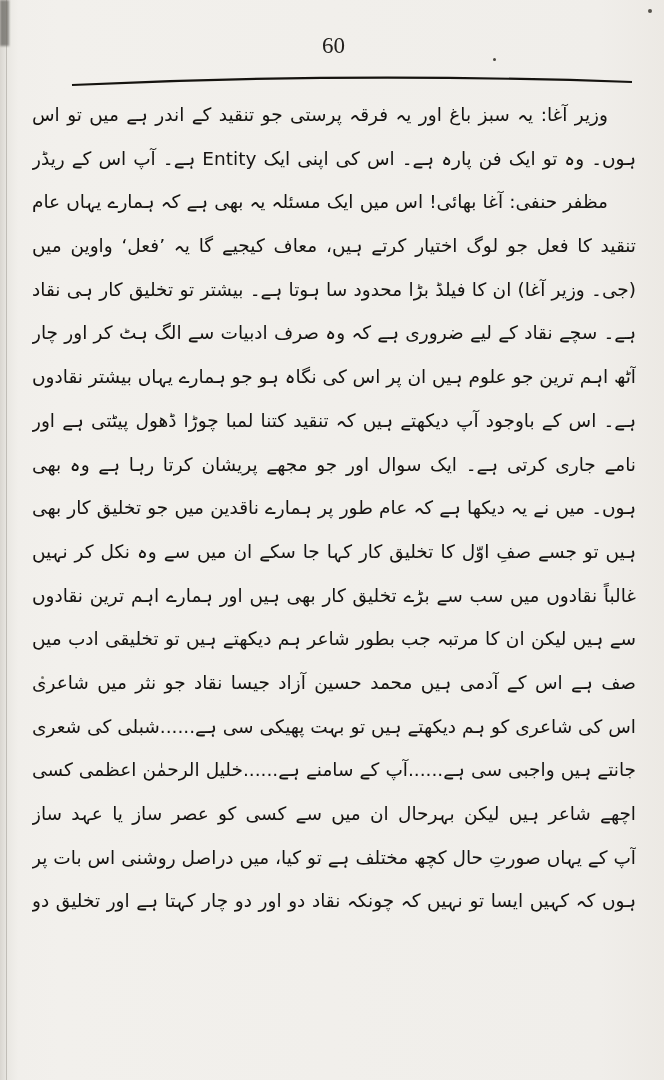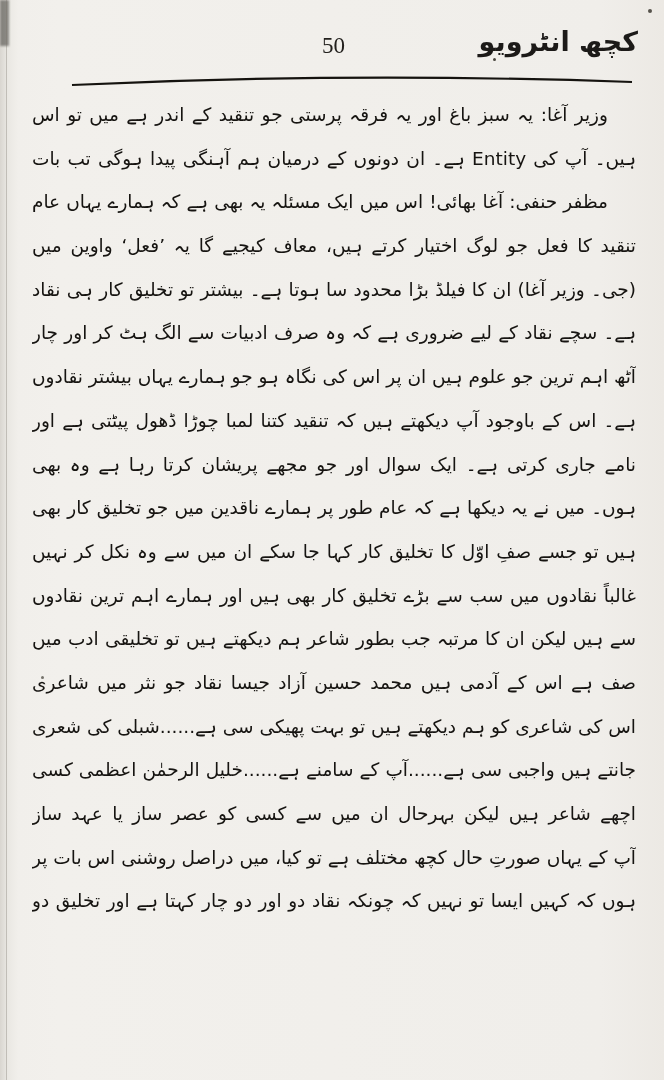--- a/index.html
+++ b/index.html
@@ -93,31 +93,30 @@
 </head>
 <body>
 
 <div class="page">
 
   <div class="corner-shade"></div>
   <div class="edge-line"></div>
   <div class="speck speck-tr"></div>
   <div class="speck speck-mid"></div>
 
-  <div class="running-head">کچھ انٹرویو</div>
   <div class="head-period"></div>
-  <div class="page-number">50</div>
+  <div class="page-number">60</div>
 
   <svg class="header-rule" viewBox="0 0 664 26" xmlns="http://www.w3.org/2000/svg">
     <path d="M 72 19 Q 350 6, 632 16" stroke="#15130f" stroke-width="2.2" fill="none"></path>
   </svg>
 
   <div class="text-body">
     <div class="line para-start">وزیر آغا: یہ سبز باغ اور یہ فرقہ پرستی جو تنقید کے اندر ہے میں تو اس کے خلاف</div>
-    <div class="line">ہیں۔ آپ کی Entity ہے۔ ان دونوں کے درمیان ہم آہنگی پیدا ہوگی تب بات</div>
+    <div class="line">ہوں۔ وہ تو ایک فن پارہ ہے۔ اس کی اپنی ایک Entity ہے۔ آپ اس کے ریڈر</div>
     <div class="line para-start">مظفر حنفی: آغا بھائی! اس میں ایک مسئلہ یہ بھی ہے کہ ہمارے یہاں عام طور پر</div>
     <div class="line">تنقید کا فعل جو لوگ اختیار کرتے ہیں، معاف کیجیے گا یہ ’فعل‘ واوین میں ہے......</div>
     <div class="line">(جی۔ وزیر آغا) ان کا فیلڈ بڑا محدود سا ہوتا ہے۔ بیشتر تو تخلیق کار ہی نقاد بھی ہوتا</div>
     <div class="line">ہے۔ سچے نقاد کے لیے ضروری ہے کہ وہ صرف ادبیات سے الگ ہٹ کر اور چار چھ</div>
     <div class="line">آٹھ اہم ترین جو علوم ہیں ان پر اس کی نگاہ ہو جو ہمارے یہاں بیشتر نقادوں میں نہیں</div>
     <div class="line">ہے۔ اس کے باوجود آپ دیکھتے ہیں کہ تنقید کتنا لمبا چوڑا ڈھول پیٹتی ہے اور ہدایت</div>
     <div class="line">نامے جاری کرتی ہے۔ ایک سوال اور جو مجھے پریشان کرتا رہا ہے وہ بھی عرض کیے دیتا</div>
     <div class="line">ہوں۔ میں نے یہ دیکھا ہے کہ عام طور پر ہمارے ناقدین میں جو تخلیق کار بھی ہوتے</div>
     <div class="line">ہیں تو جسے صفِ اوّل کا تخلیق کار کہا جا سکے ان میں سے وہ نکل کر نہیں آتا مثلاً حالی</div>
     <div class="line">غالباً نقادوں میں سب سے بڑے تخلیق کار بھی ہیں اور ہمارے اہم ترین نقادوں میں</div>

